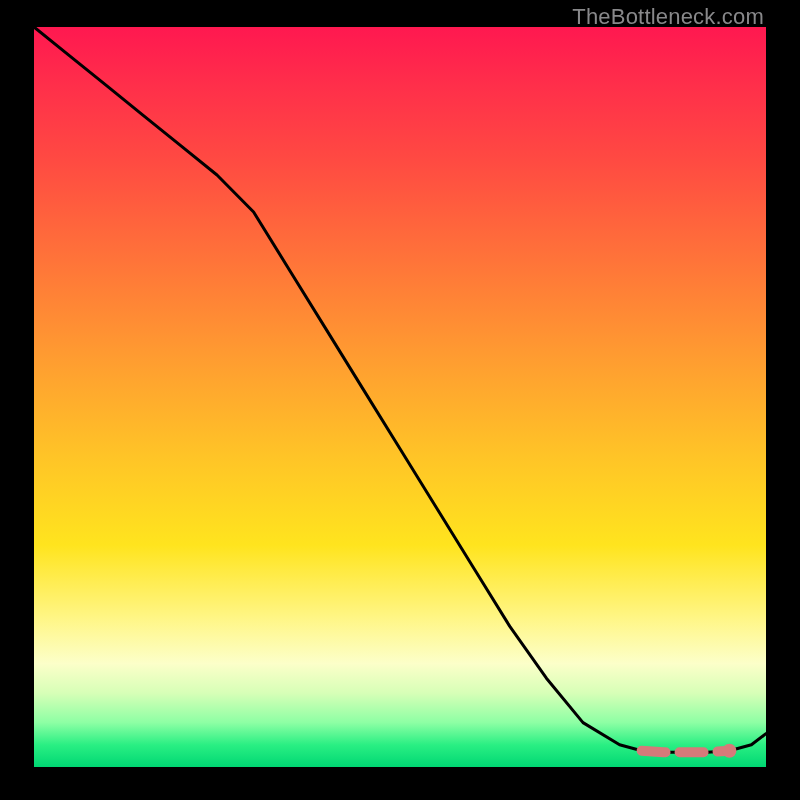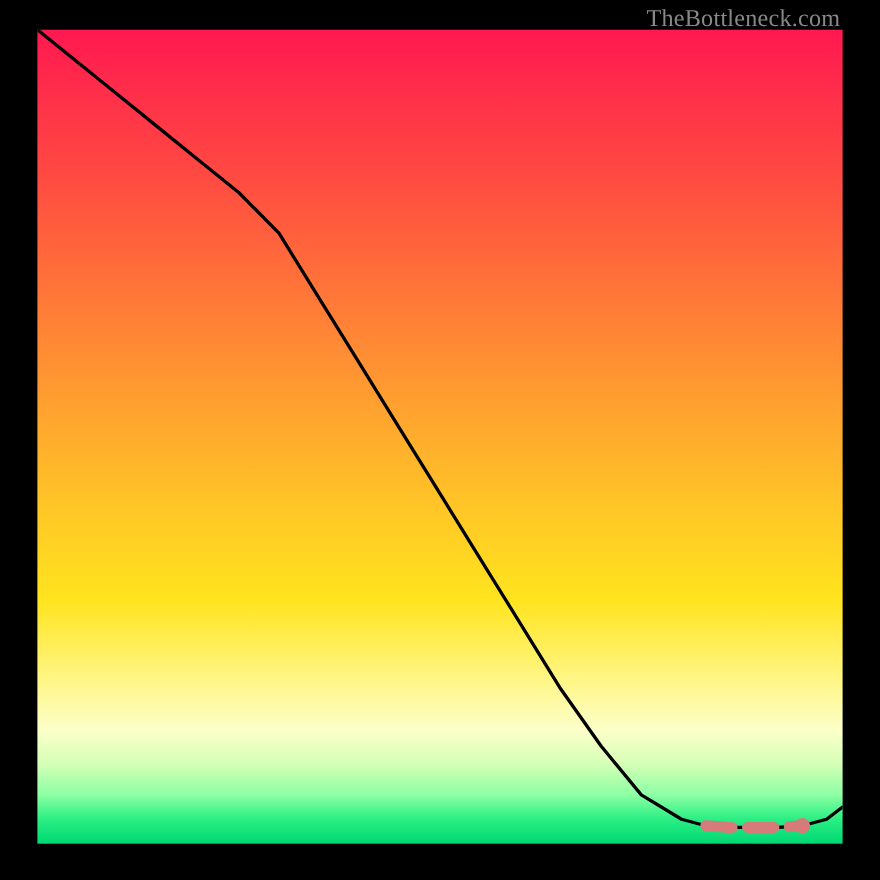--- a/index.html
+++ b/index.html
@@ -36,21 +36,21 @@
       #d7ffb7 90%,
       #8dffa4 94%,
       #2aef83 97%,
       #00d773 100%
     );
   }
   .watermark {
     position: absolute;
     top: 4px;
     right: 36px;
-    font-family: Liberation Serif, serif;
+    font-family: Liberation Sans, sans-serif;
     font-size: 22px;
     color: #88888a;
     letter-spacing: 0.2px;
   }
   svg.curve {
     position: absolute;
     left: 0;
     top: 0;
     width: 732px;
     height: 740px;

